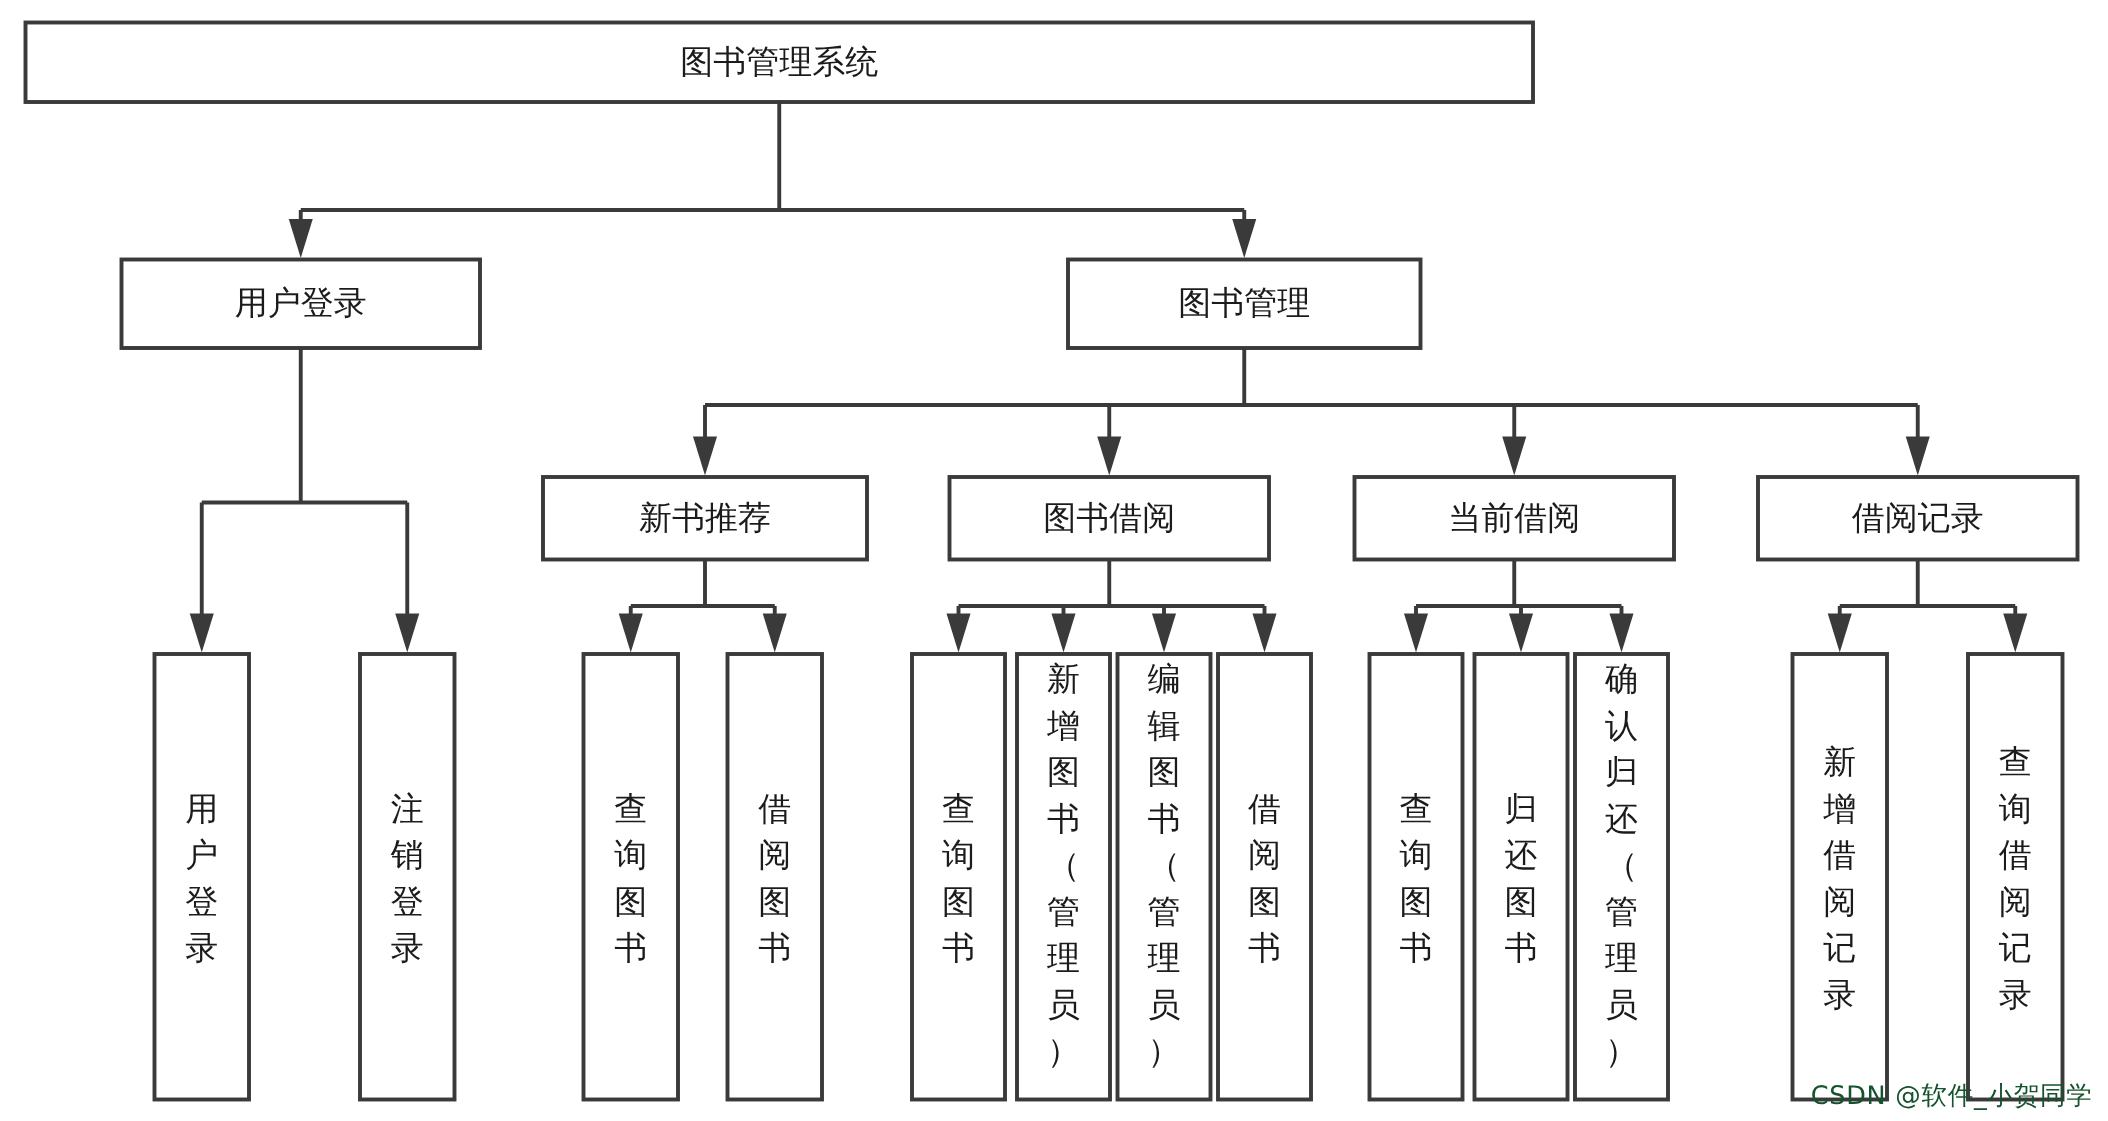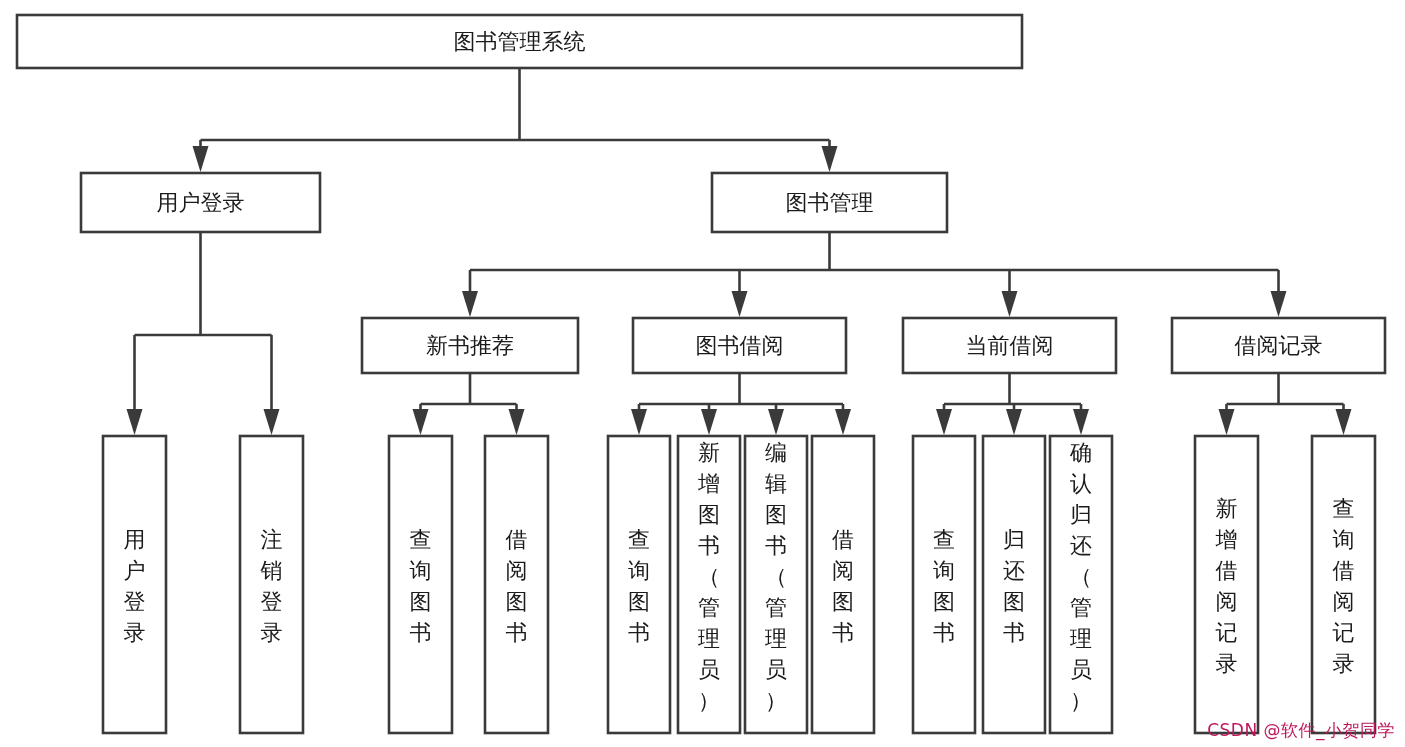--- a/index.html
+++ b/index.html
@@ -56,21 +56,21 @@
     fill: #1b1b1b;
     text-anchor: middle;
     white-space: pre;
   }
   .watermark {
     position: absolute;
     right: 10px;
     bottom: 5px;
     font-family: "DejaVu Sans", "Liberation Sans", sans-serif;
     font-size: 17px;
-    color: #be185d;
+    color: #14532d;
     letter-spacing: 0.5px;
     user-select: none;
     pointer-events: none;
   }
 </style>
 </head>
 <body>
 
 <div id="diagram-root">
   <svg class="diagram-canvas" id="diagram-canvas" viewBox="0 0 1405 747" xmlns="http://www.w3.org/2000/svg">

